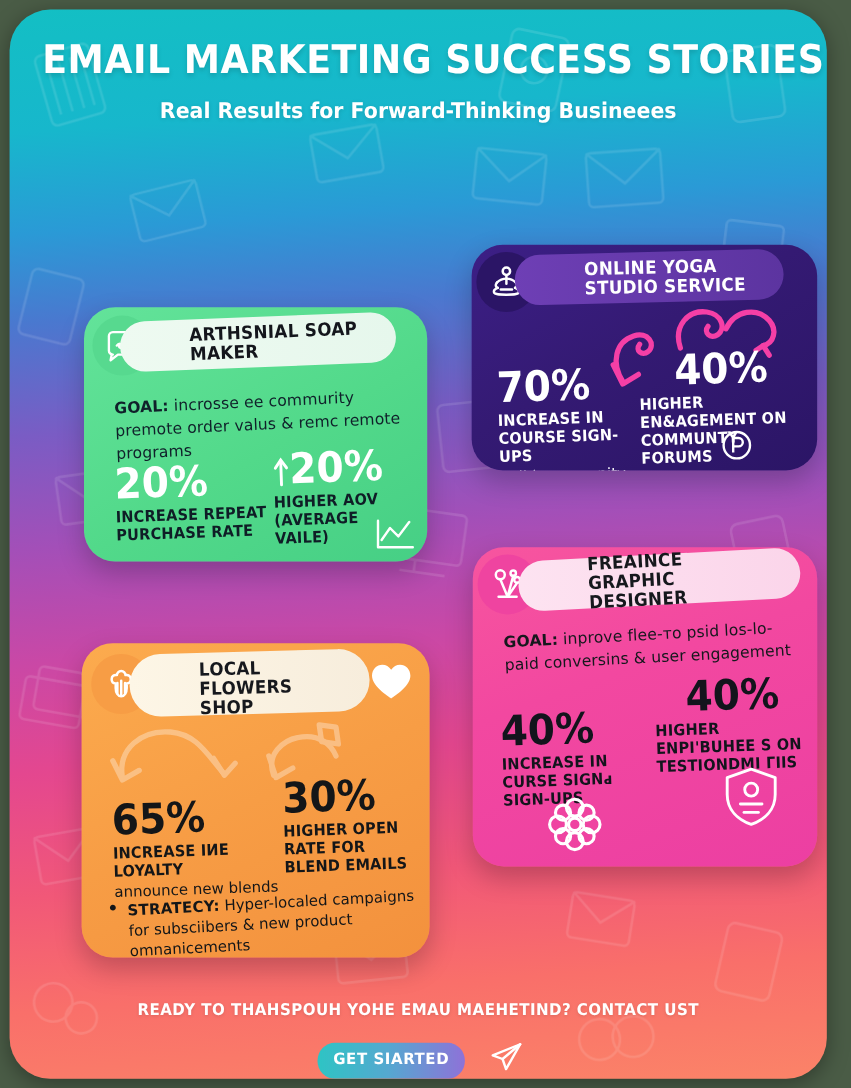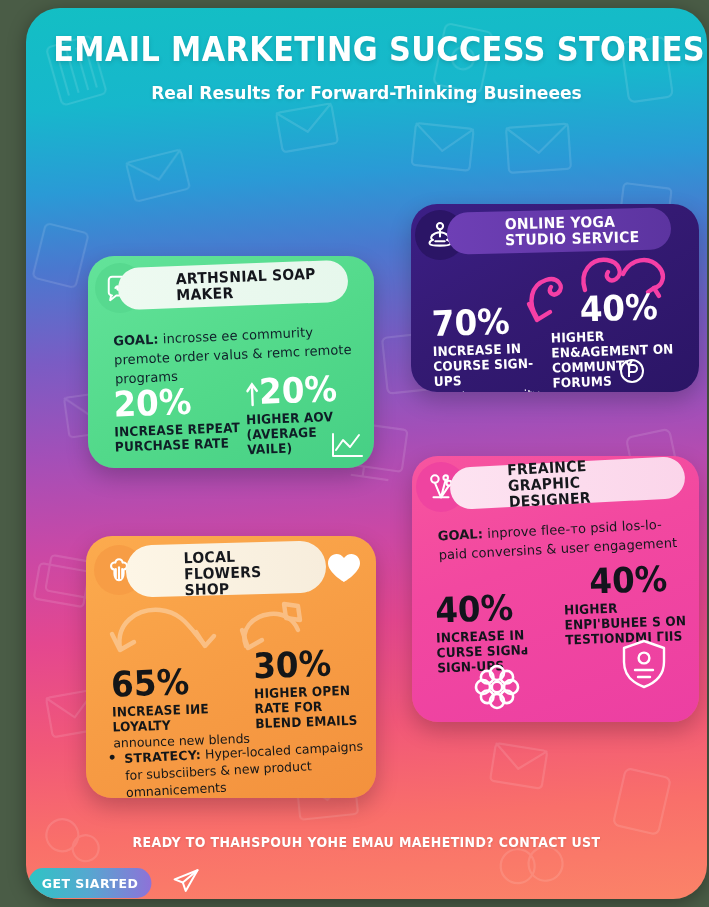--- a/index.html
+++ b/index.html
@@ -5,21 +5,21 @@
   * { margin:0; padding:0; box-sizing:border-box; }
   html, body {
     width:709px; height:907px;
     background:#4a5c46;
     font-family:"Liberation Sans", sans-serif;
     overflow:hidden;
   }
 
   
   #poster{
-    position:absolute; left:26px; top:8px;
+    position:absolute; left:8px; top:8px;
     width:681px; height:891px;
     border-radius:34px;
     overflow:hidden;
     background:
       linear-gradient(176deg,
         #13bfc4 0%,
         #17b7cc 11%,
         #2a9ad6 20%,
         #4a78cf 28%,
         #7a5cc4 38%,
@@ -140,21 +140,21 @@
   #card-design .iconbadge svg{stroke:#ffffff;}
 
   
   #footer{position:absolute;left:0;top:826px;width:100%;text-align:center;}
   #cta-text{
     font-family:"DejaVu Sans", sans-serif;font-weight:bold;
     font-size:13.5px;color:#ffffff;letter-spacing:.4px;
     transform:scaleX(.93);
     text-shadow:0 1px 3px rgba(0,0,0,.13);
   }
-  #cta-row{margin-top:17px;display:flex;align-items:center;gap:18px;}
+  #cta-row{margin-top:17px;display:flex;justify-content:center;align-items:center;gap:18px;}
   #cta-button{
     width:128px;height:30px;border-radius:15px;border:none;
     background:linear-gradient(90deg,#2ec4c4 0%,#55a8d0 48%,#8e72d8 100%);
     color:#ffffff;font-family:"DejaVu Sans", sans-serif;
     font-weight:bold;font-size:13px;letter-spacing:.5px;
     cursor:pointer;transform:scaleX(.96);
   }
   #send-icon svg{width:28px;height:28px;stroke:#ffffff;fill:none;stroke-width:2;}
 </style>
 </head>

